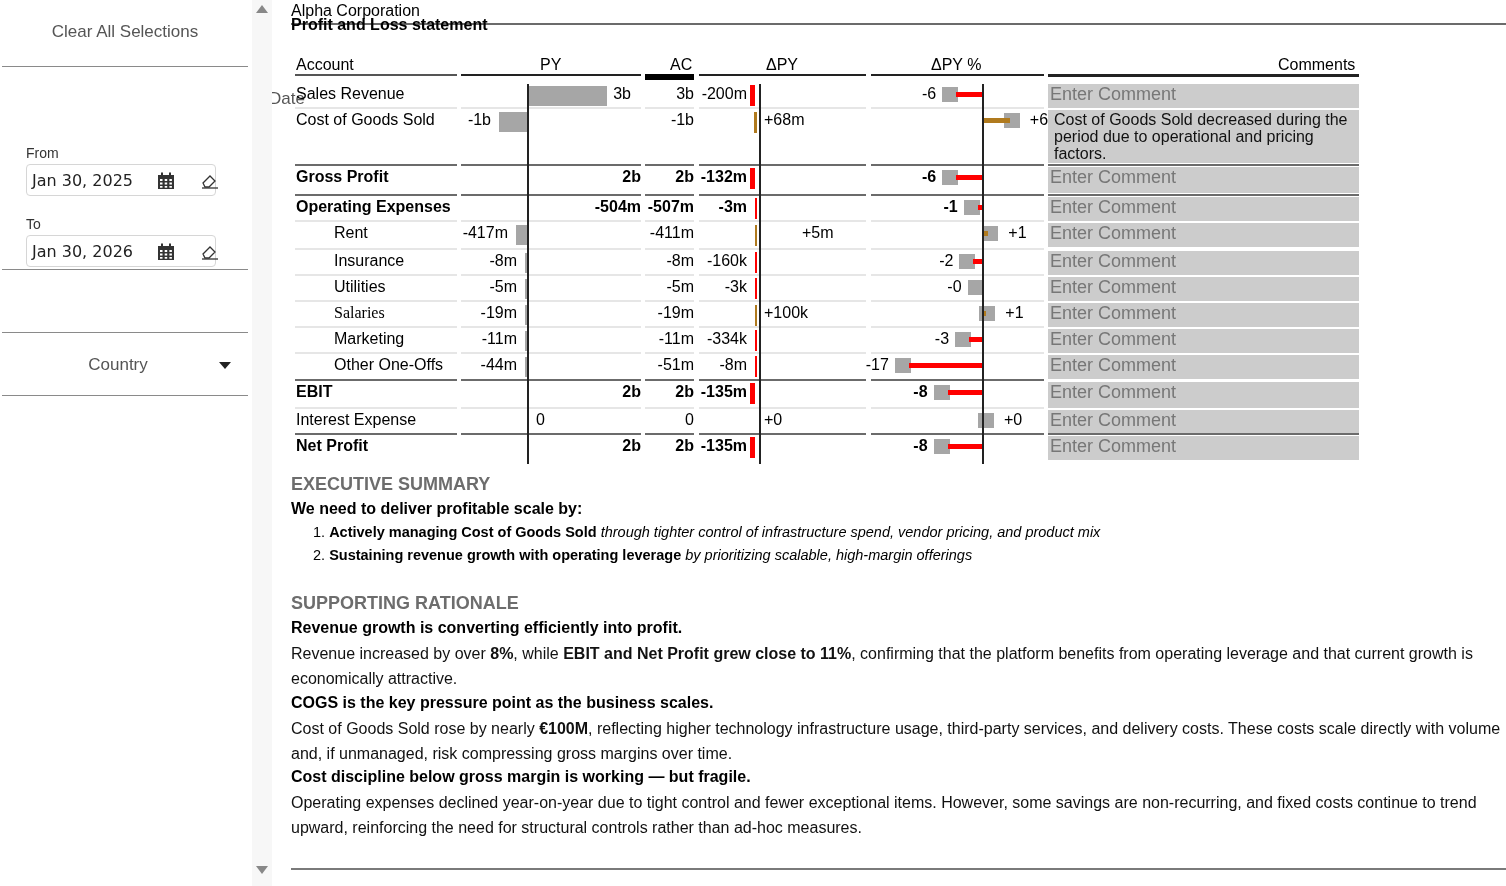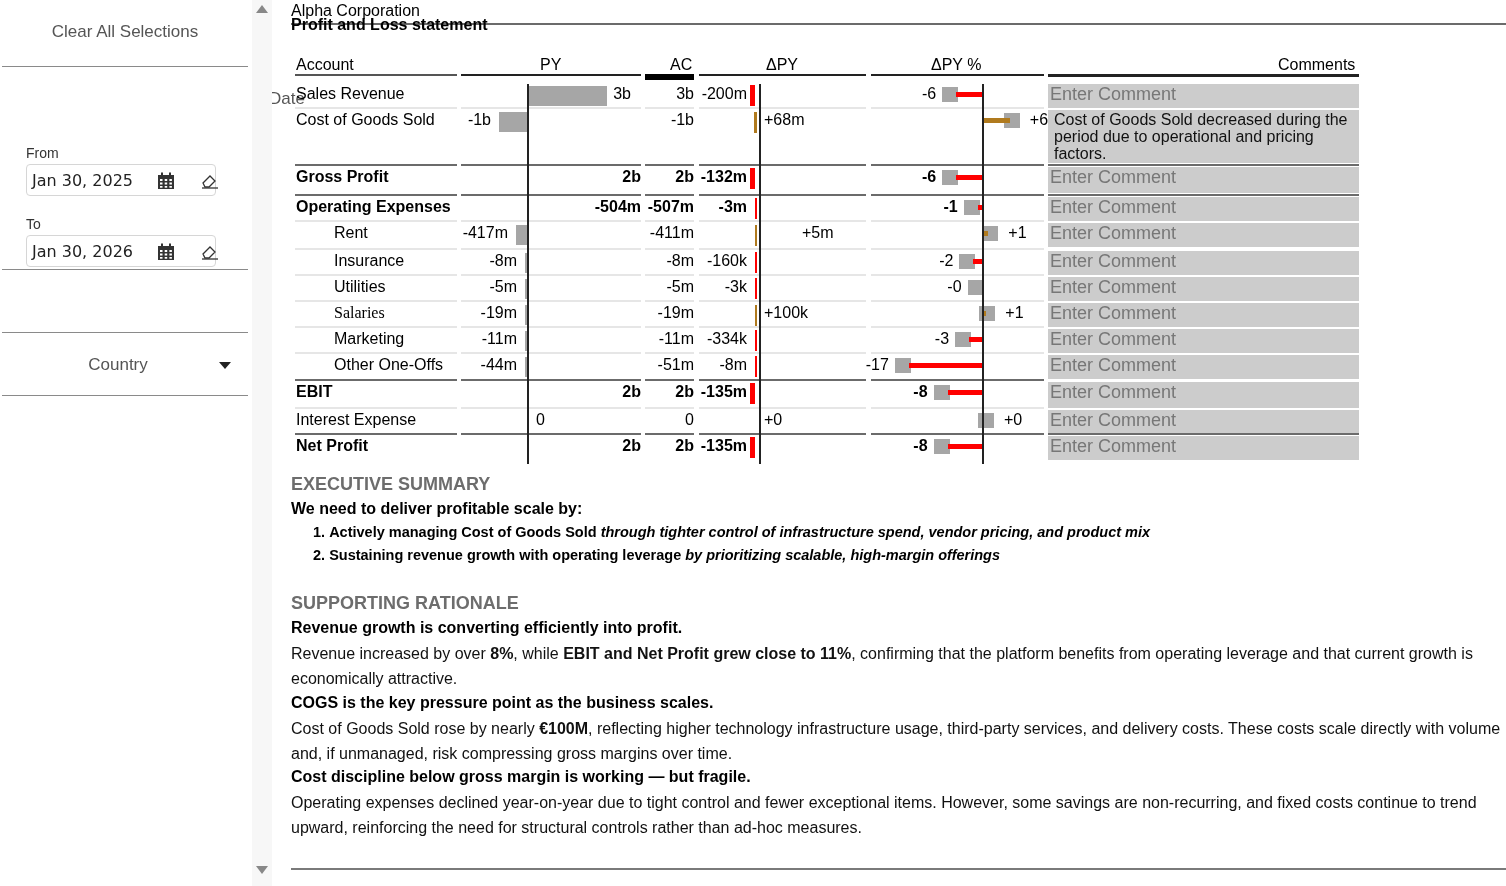--- a/index.html
+++ b/index.html
@@ -43,21 +43,21 @@
   .axis { position: absolute; width: 2px; background: #222; }
   .bar-grey { position: absolute; background: #a6a6a6; }
   .bar-red { position: absolute; background: #ff0000; }
   .bar-gold { position: absolute; background: #b07a1e; }
   .comment { position: absolute; left: 757px; width: 311px; background: #cccccc; font-size: 18px; color: #777; padding-left: 2px; cursor: text; }
   .comment.filled { color: #111; font-size: 16px; line-height: 17px; padding-left: 6px; padding-top: 1px; }
 
   
   .sec-title { position: absolute; left: 0; font-size: 18px; font-weight: bold; color: #6d6d6d; }
   .lead { position: absolute; left: 0; font-size: 16px; font-weight: bold; }
-  .olist { position: absolute; left: 22px; font-size: 14.5px; font-weight: bold; }
+  .olist { position: absolute; left: 22px; font-size: 14.5px; }
   .olist div { height: 22.5px; }
   .olist i { font-style: italic; }
   .para { position: absolute; left: 0; width: 1215px; font-size: 16px; line-height: 25px; color: #111; }
   .bottom-line { position: absolute; left: 0; top: 868px; width: 1215px; height: 2px; background: #7a7a7a; }
 </style>
 </head>
 <body>
 
 <div class="sidebar">
   <div class="clear-all">Clear All Selections</div>

